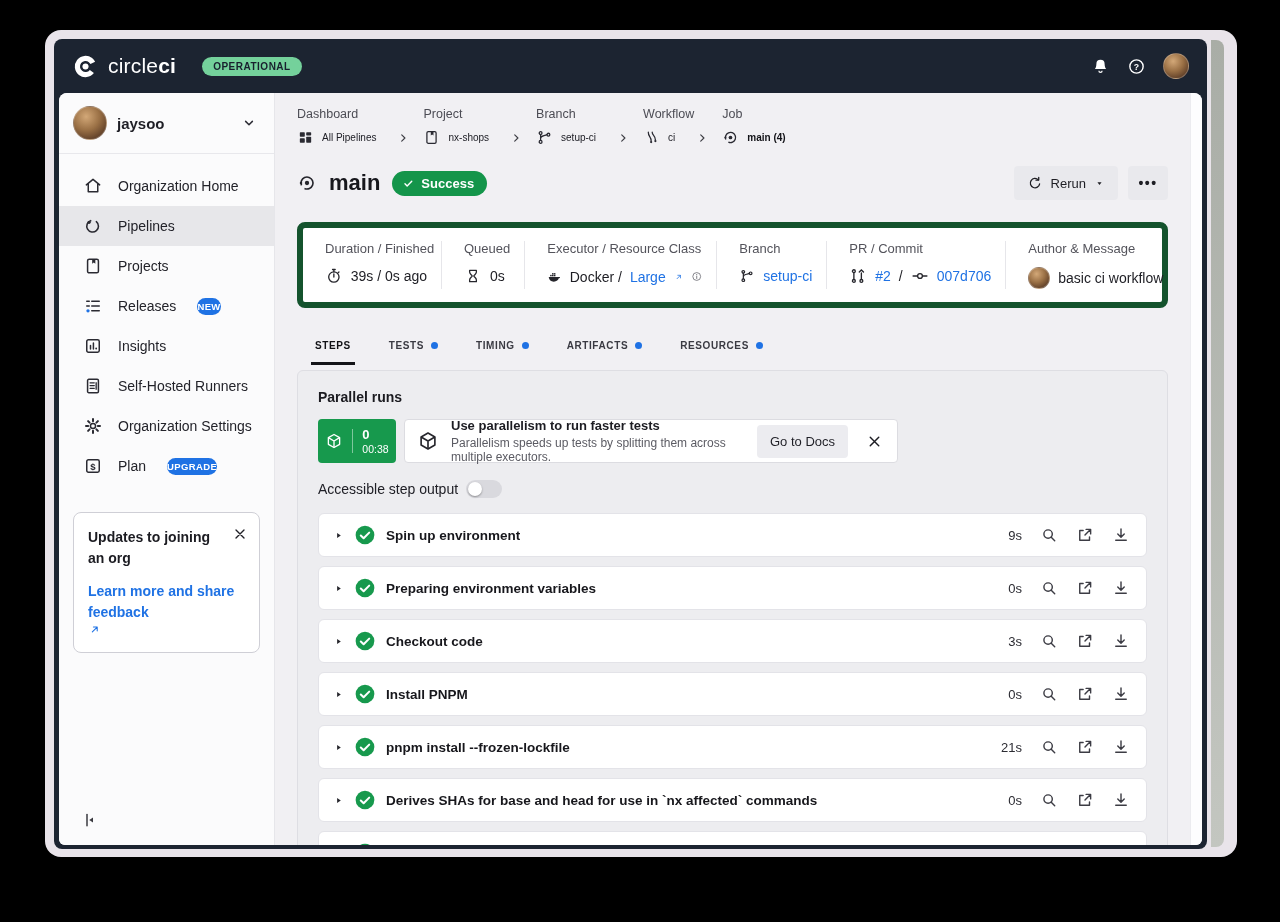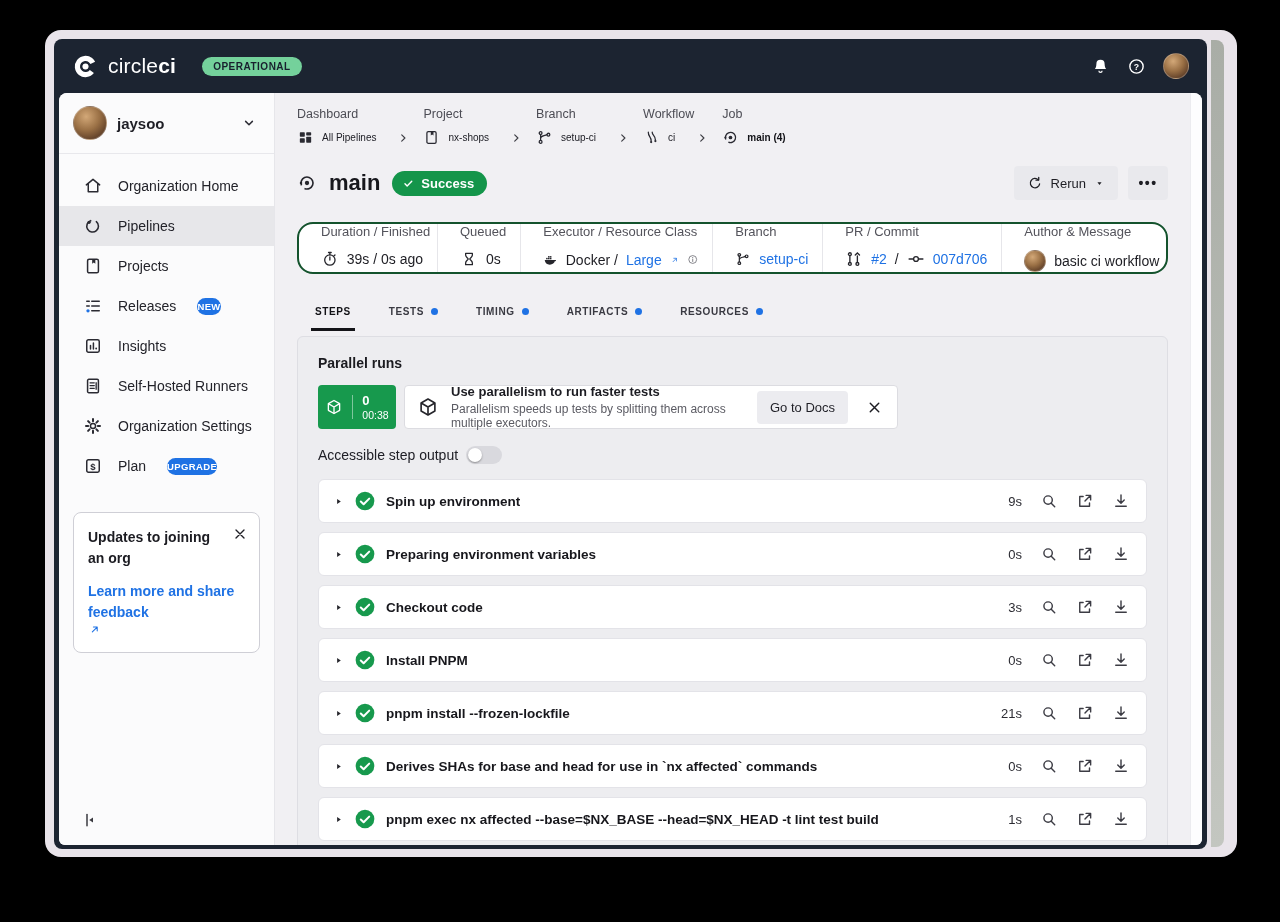--- a/index.html
+++ b/index.html
@@ -67,22 +67,22 @@
   .job-header { margin-top:20px; display:flex; align-items:center; gap:12px; }
   .job-title { font-size:22px; font-weight:700; color:#17171c; }
   .success-badge { background:#14954a; color:#fff; border-radius:15px; padding:5px 13px 5px 10px;
                    font-size:13px; font-weight:700; display:flex; align-items:center; gap:6px; cursor:pointer; }
   .header-actions { margin-left:auto; display:flex; gap:10px; }
   .btn-gray { background:#e9e9ed; border:none; border-radius:4px; height:34px; padding:0 13px;
               font-family:"Liberation Sans", sans-serif; font-size:13px; color:#1e1e24;
               display:flex; align-items:center; gap:8px; cursor:pointer; }
   .btn-dots { width:40px; justify-content:center; font-weight:700; letter-spacing:1.5px; font-size:14px; }
 
-  .summary-card { margin-top:22px; background:#fff; border:2px solid #14532d; border-radius:16px;
-                  display:flex; padding:0 0; }
+  .summary-card { margin-top:22px; background:#fff; border:6px solid #14532d; border-radius:8px;
+                  display:flex; padding:13px 0; }
   .sum-sec { padding:0 14px 0 22px; border-left:1px solid #e6e6ea; }
   .sum-sec:first-child { border-left:none; }
   .sum-label { font-size:13px; color:#53535b; white-space:nowrap; }
   .sum-value { margin-top:11px; display:flex; align-items:center; gap:8px; font-size:14px; color:#1d1d23; white-space:nowrap; }
   .w-dur{width:138px;} .w-q{width:90px;} .w-ex{width:192px;} .w-br{width:110px;} .w-pr{width:186px;} .w-au{flex:1;}
   .blue { color:#1f72e4; cursor:pointer; }
   .sum-ico { color:#26262c; }
   .avatar-xs { width:22px; height:22px; }
 
   .tabs { margin-top:32px; display:flex; gap:30px; padding-left:14px; }

